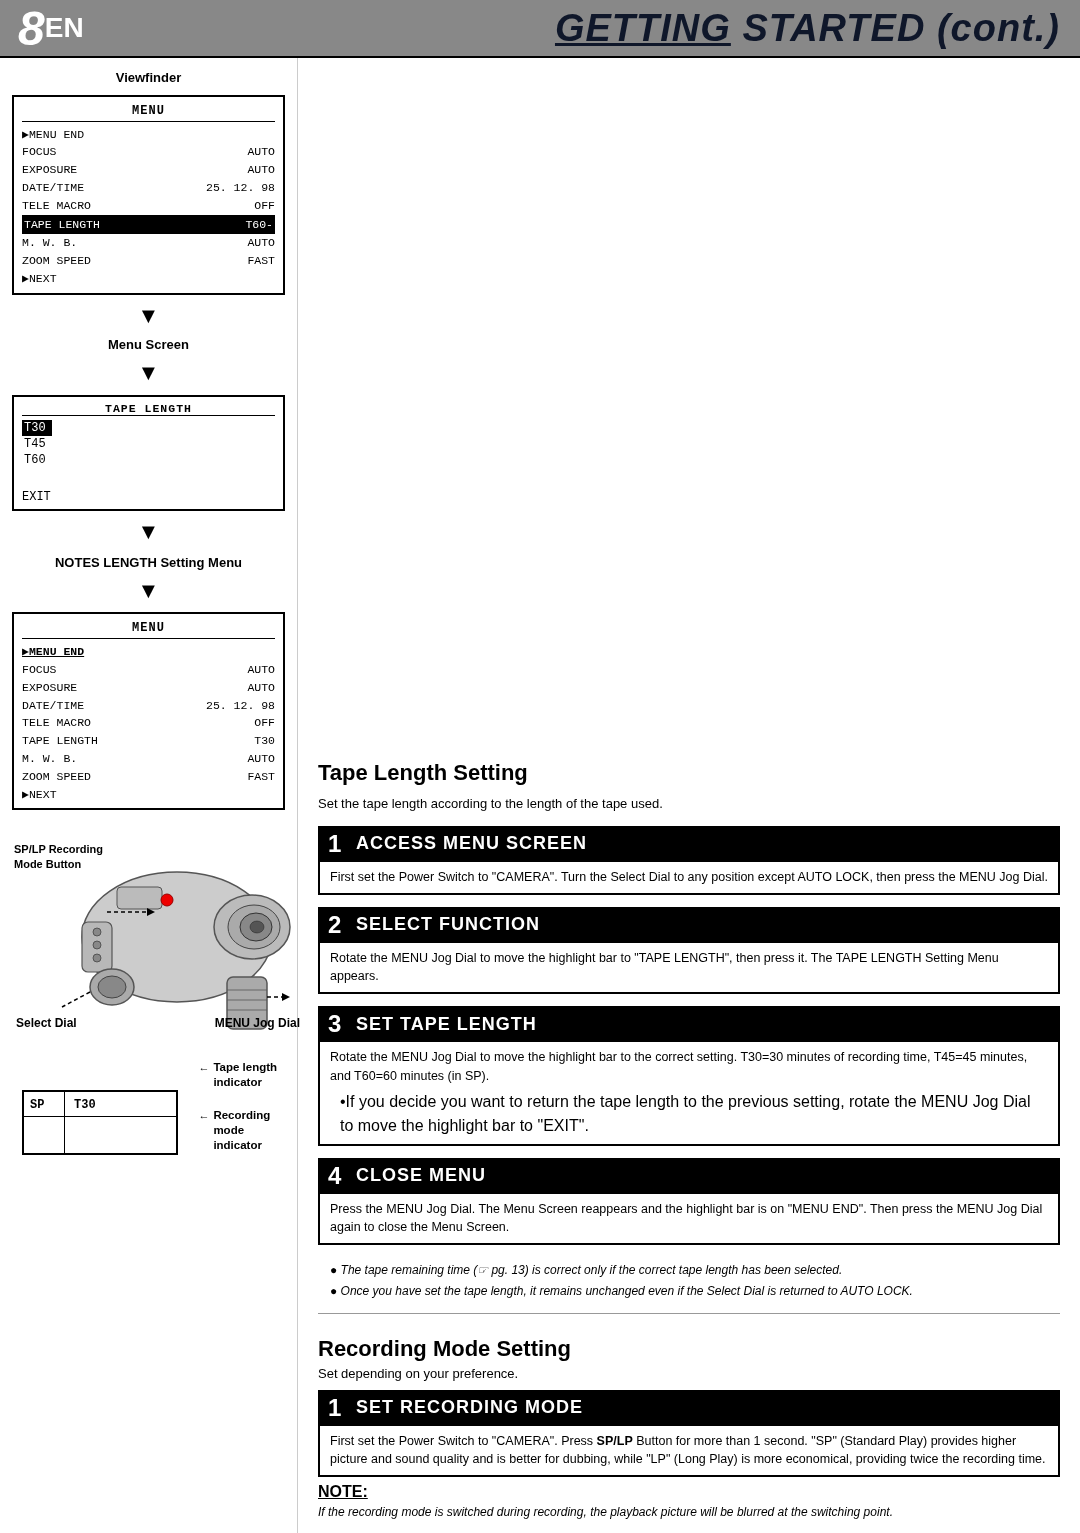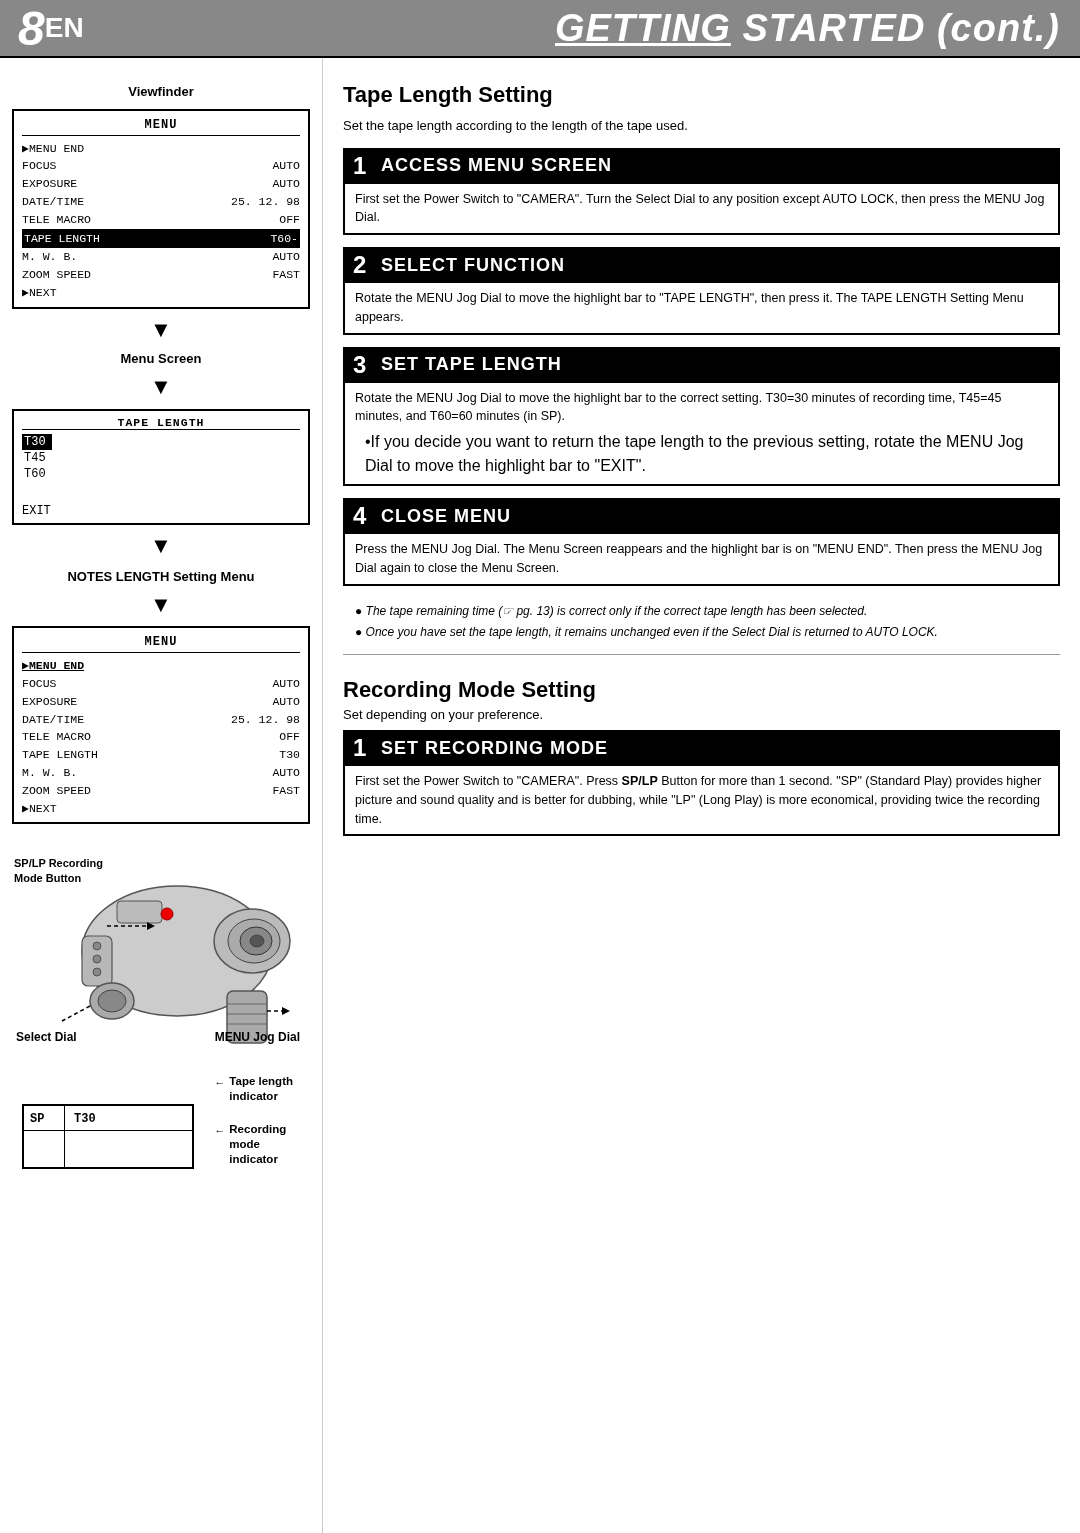--- a/index.html
+++ b/index.html
@@ -40,53 +40,54 @@
     }
     .header-right {
       background: #888;
       flex: 1;
       display: flex;
       align-items: center;
       justify-content: flex-end;
       padding-right: 20px;
     }
     .header-title {
-      color: #ffffff;
+      color: #0f172a;
       font-size: 38px;
       font-style: italic;
       font-weight: bold;
       letter-spacing: 1px;
     }
     .header-title .getting {
       text-decoration: underline;
     }
 
     
     .main {
       display: flex;
       height: calc(1533px - 58px);
     }
 
     
     .left-col {
-      width: 323px;
-      padding: 26px 12px;
+      width: 298px;
+      padding: 12px 12px;
       border-right: 1px solid #ccc;
       display: flex;
       flex-direction: column;
       gap: 8px;
     }
 
     
     .right-col {
       flex: 1;
-      padding: 20px 20px;
+      padding: 12px 20px;
       display: flex;
       flex-direction: column;
       gap: 6px;
+      justify-content: flex-end;
     }
 
     
     .viewfinder-label {
       text-align: center;
       font-weight: bold;
       font-size: 13px;
       margin-bottom: 2px;
     }
     .menu-box {
@@ -623,17 +624,21 @@
       <div class="step-block">
         <div class="step-header">
           <span class="step-number">1</span>
           <span class="step-title">SET RECORDING MODE</span>
         </div>
         <div class="step-body">
           <span>First set the Power Switch to "CAMERA". Press </span><strong>SP/LP</strong><span> Button for more than 1 second. "SP" (Standard Play) provides higher picture and sound quality and is better for dubbing, while "LP" (Long Play) is more economical, providing twice the recording time.</span>
         </div>
       </div>
 
+      <div class="note-single">
+        <div class="note-single-title">NOTE:</div>
+        <div class="note-single-body">If the recording mode is switched during recording, the playback picture will be blurred at the switching point.</div>
+      </div>
     </div>
 
   </div>
 
 </div>
 
 </body></html>

